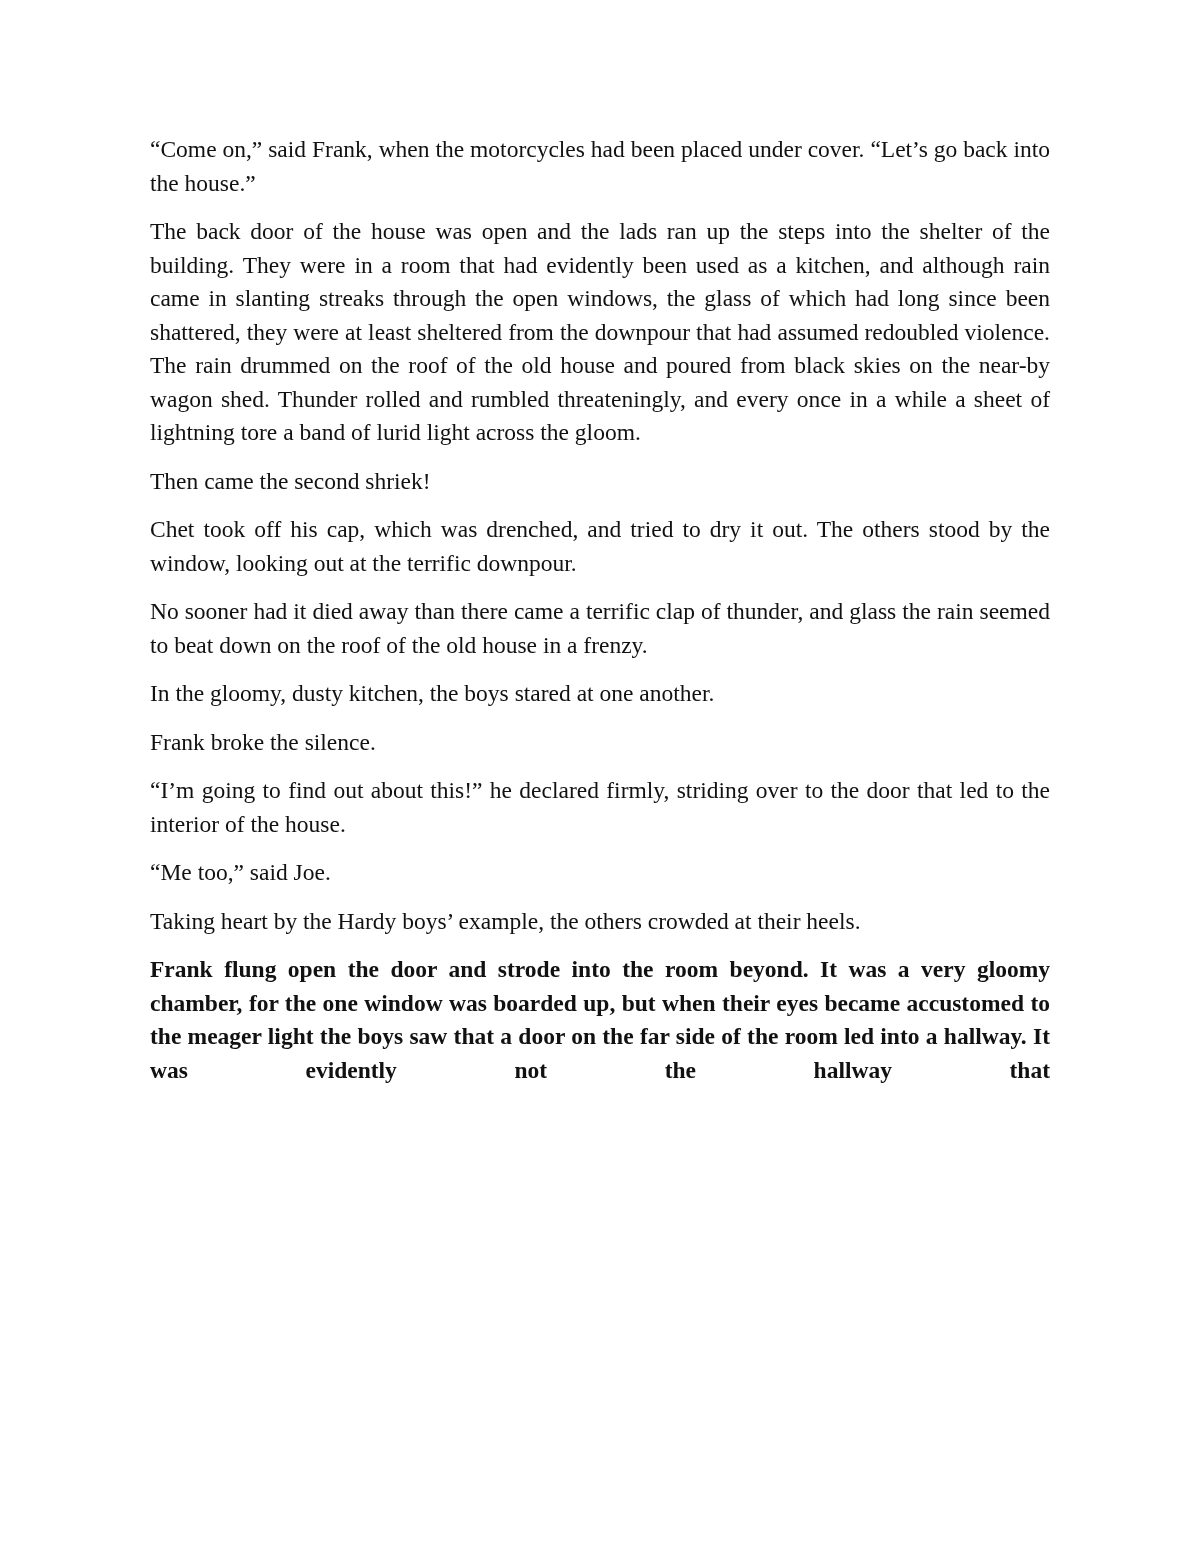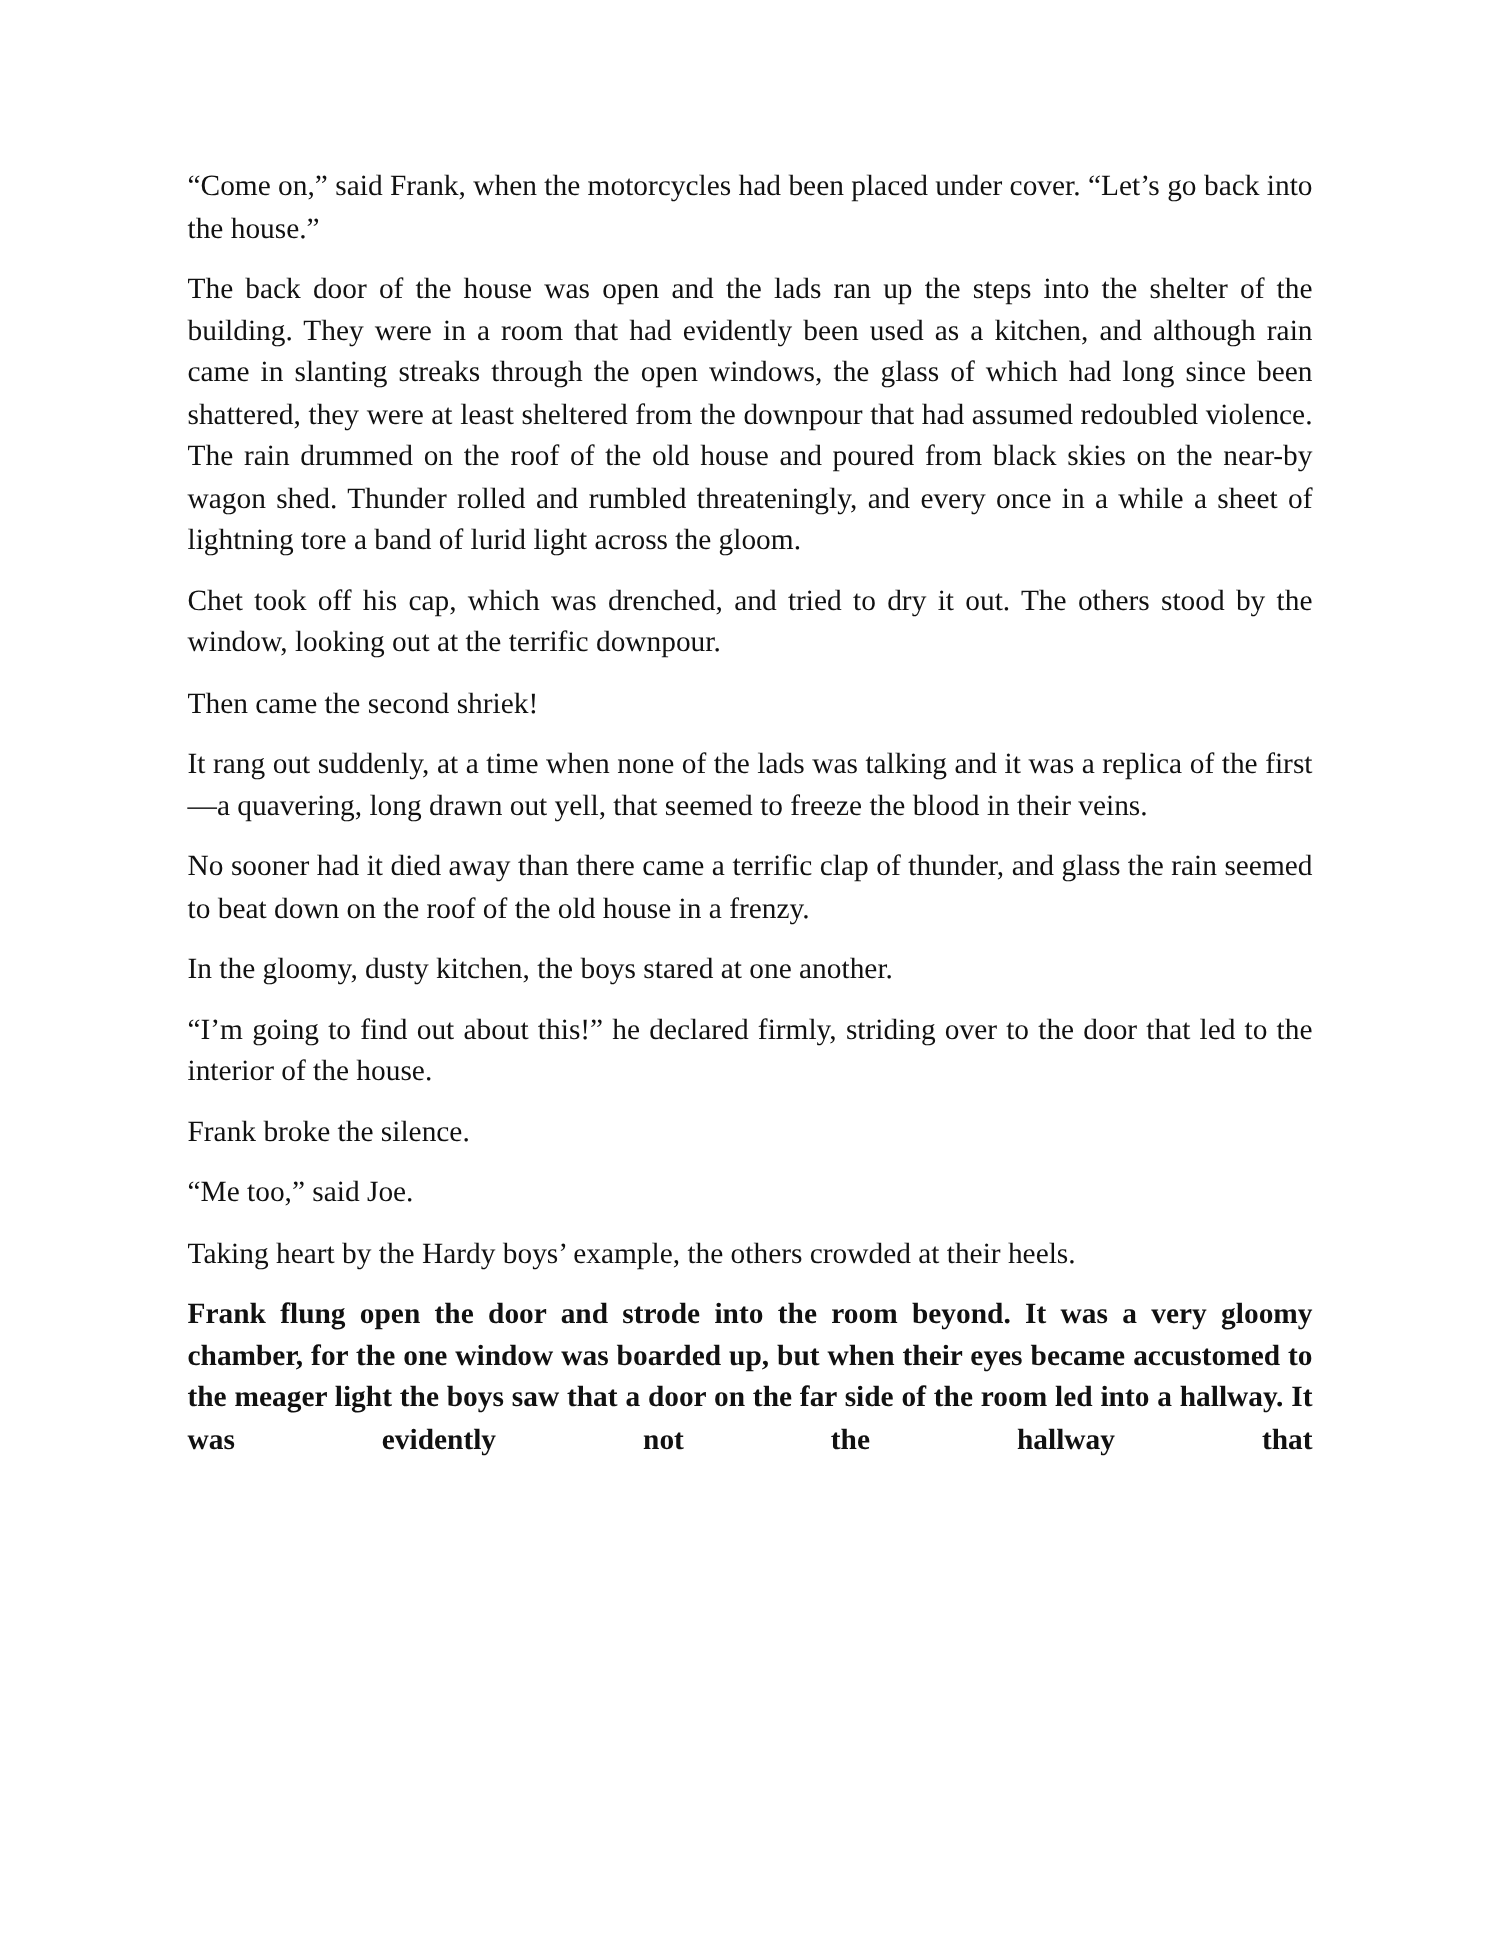--- a/index.html
+++ b/index.html
@@ -39,24 +39,23 @@
     text-align-last: justify;
   }
 </style>
 </head>
 <body>
 
 <div class="page" style="background: rgb(255, 255, 255);">
   <div class="text-block" style="color: rgb(17, 17, 17);">
       <p>“Come on,” said Frank, when the motorcycles had been placed under cover. “Let’s go back into the house.”</p>
       <p>The back door of the house was open and the lads ran up the steps into the shelter of the building. They were in a room that had evidently been used as a kitchen, and although rain came in slanting streaks through the open windows, the glass of which had long since been shattered, they were at least sheltered from the downpour that had assumed redoubled violence. The rain drummed on the roof of the old house and poured from black skies on the near-by wagon shed. Thunder rolled and rumbled threateningly, and every once in a while a sheet of lightning tore a band of lurid light across the gloom.</p>
+      <p>Then came the second shriek!</p>
       <p>Chet took off his cap, which was drenched, and tried to dry it out. The others stood by the window, looking out at the terrific downpour.</p>
-      <p>Then came the second shriek!</p>
-      <p>It rang out suddenly, at a time when none of the lads was talking and it was a replica of the first—a quavering, long drawn out yell, that seemed to freeze the blood in their veins.</p>
       <p>No sooner had it died away than there came a terrific clap of thunder, and glass the rain seemed to beat down on the roof of the old house in a frenzy.</p>
       <p>In the gloomy, dusty kitchen, the boys stared at one another.</p>
+      <p>Frank broke the silence.</p>
       <p>“I’m going to find out about this!” he declared firmly, striding over to the door that led to the interior of the house.</p>
-      <p>Frank broke the silence.</p>
       <p>“Me too,” said Joe.</p>
       <p>Taking heart by the Hardy boys’ example, the others crowded at their heels.</p>
       <p class="continued">Frank flung open the door and strode into the room beyond. It was a very gloomy chamber, for the one window was boarded up, but when their eyes became accustomed to the meager light the boys saw that a door on the far side of the room led into a hallway. It was evidently not the hallway that</p>
     </div>
 </div>
 
 </body></html>

